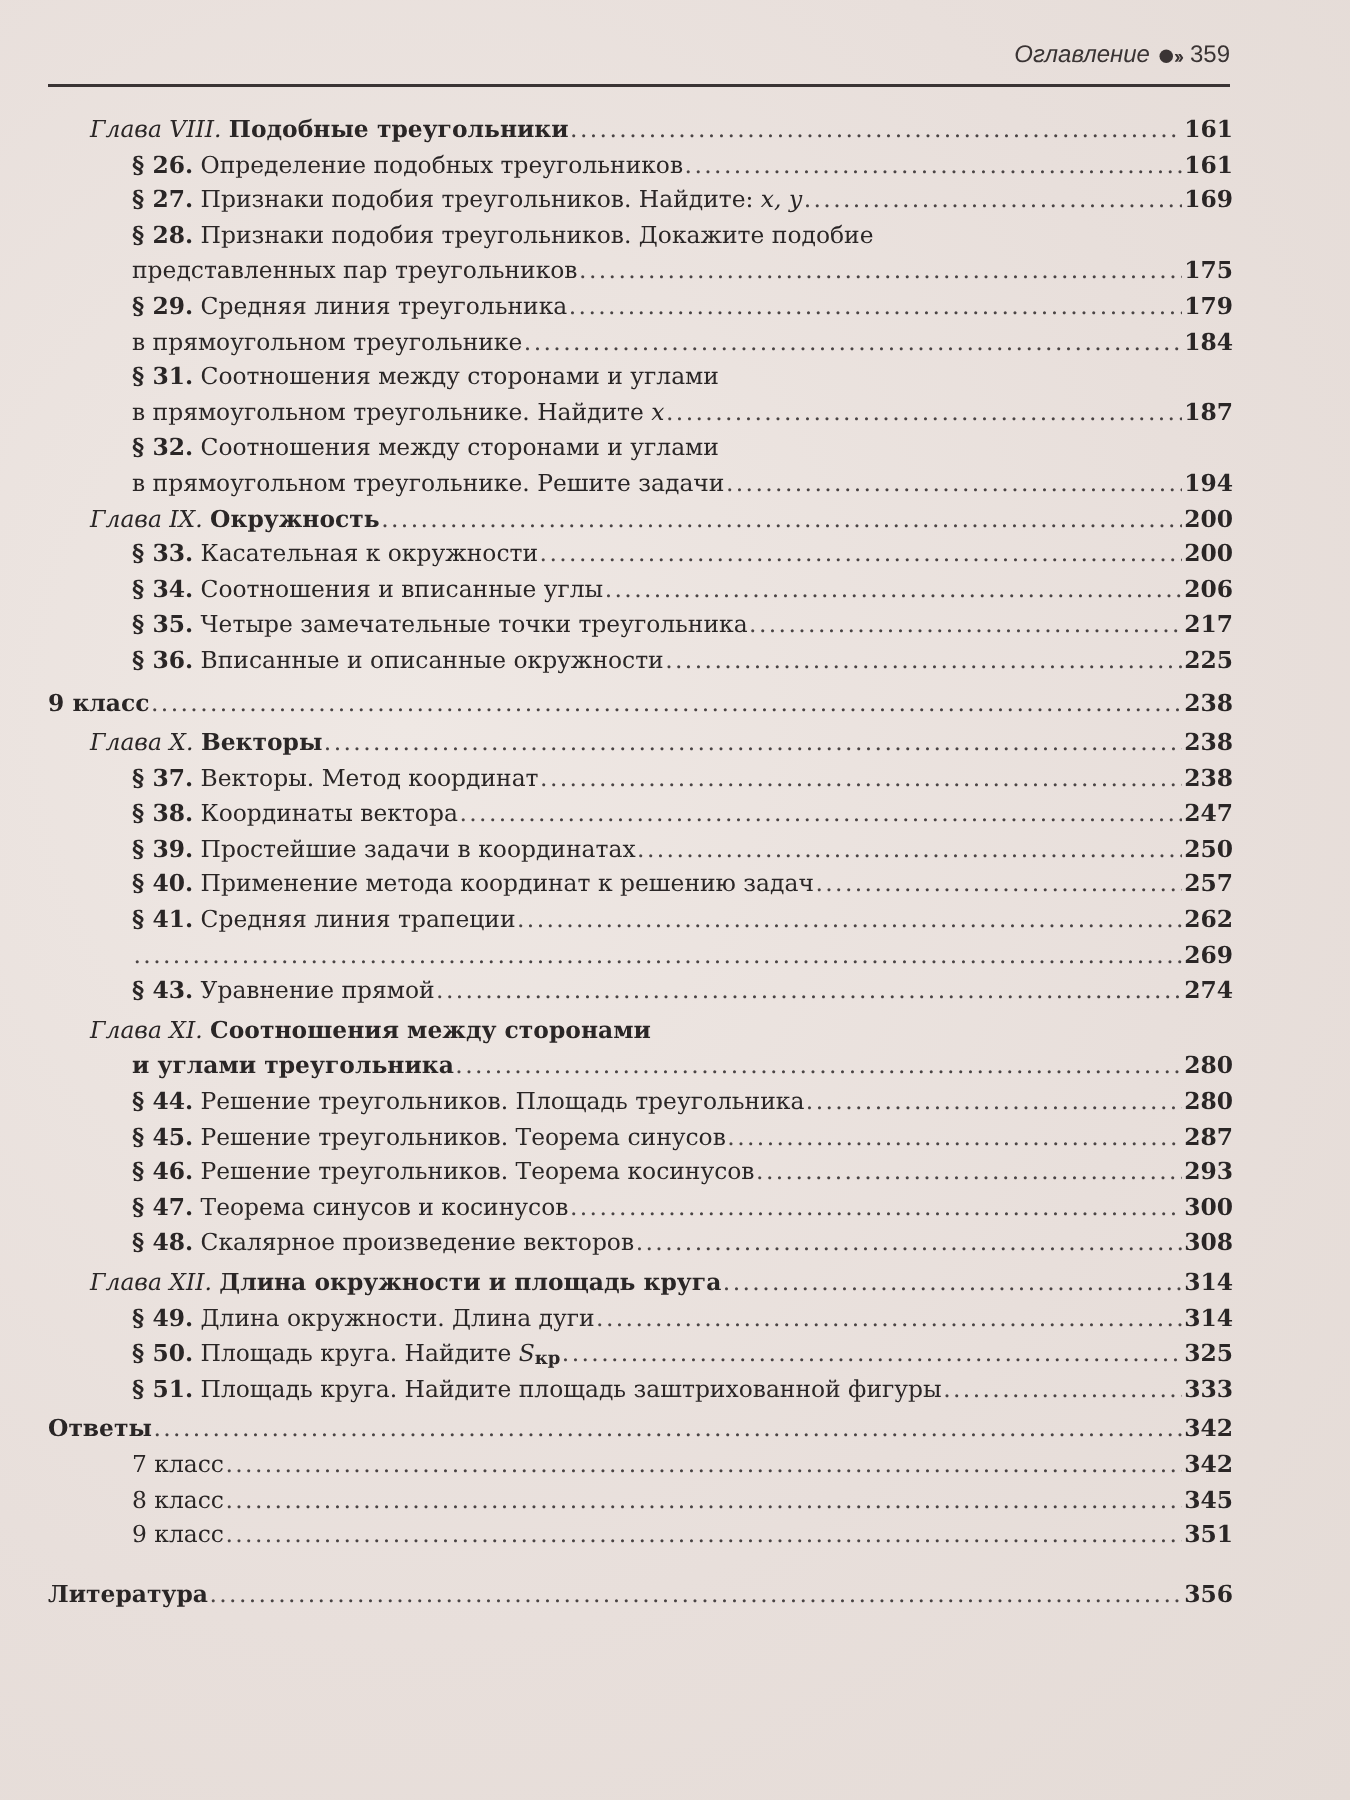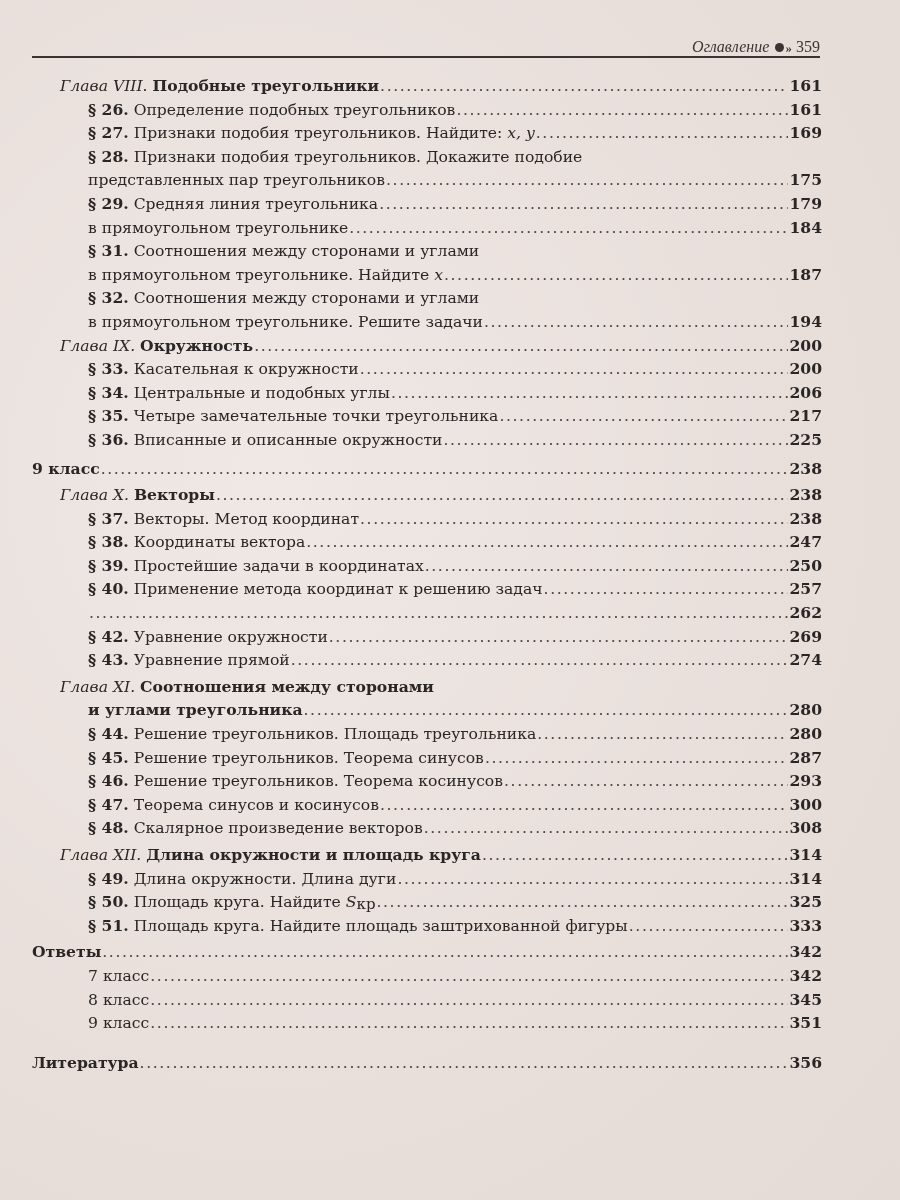--- a/index.html
+++ b/index.html
@@ -9,22 +9,22 @@
     background-image: radial-gradient(ellipse at 30% 40%, #efe8e4 0%, #e8dfdb 60%, #e4dbd6 100%);
     font-family: "DejaVu Serif", "Liberation Serif", serif;
     color: #2a2626;
     position: relative;
   }
   .header {
     position: absolute; left: 32px; top: 28px; width: 788px; height: 28px;
     border-bottom: 2px solid #3a3434;
   }
   .header-right {
-    position: absolute; right: 0; top: 10px;
-    font-family: Liberation Serif, serif;
+    position: absolute; right: 0; top: 0;
+    font-family: Liberation Sans, sans-serif;
     font-size: 17px; color: #3a3434;
     display: flex; align-items: center; gap: 6px; justify-content: flex-end;
   }
   .header-title { font-style: italic; font-size: 16px; }
   .header-dots { display: inline-flex; align-items: center; gap: 1px; }
   .header-dots .d1 { width: 9px; height: 9px; border-radius: 50%; background: #3a3434; display: inline-block; }
   .header-dots .d2 { font-size: 13px; font-weight: bold; letter-spacing: -2px; line-height: 1; }
   .header-page { font-size: 16px; }
 
   .toc { position: absolute; left: 32px; top: 74px; width: 790px; }
@@ -42,21 +42,21 @@
   .row .pg { flex: 0 0 auto; font-weight: bold; }
   .row.cont { height: 23.6px; }
   .lvl0 { padding-left: 0; }
   .lvl1 { padding-left: 28px; }
   .lvl2 { padding-left: 56px; }
   .chap .glava { font-style: italic; font-weight: normal; }
   .chap .ctitle { font-weight: bold; }
   .bold { font-weight: bold; }
   .sec-num { font-weight: bold; }
   .it { font-style: italic; font-family: "DejaVu Serif", serif; }
-  sub { font-size: 15px; vertical-align: -2px; }
+  sub { font-size: 12px; vertical-align: -2px; font-weight: bold; }
 </style>
 </head>
 <body>
 
 <div class="header">
   <div class="header-right">
     <span class="header-title">Оглавление</span>
     <span class="header-dots">
         <span class="d1"></span>
         <span class="d2">››</span>
@@ -121,21 +121,21 @@
     <span class="txt"><span class="glava">Глава IX.</span> <span class="ctitle">Окружность</span></span>
     <span class="leader"></span>
     <span class="pg">200</span>
   </div>
   <div class="row lvl2">
     <span class="txt"><span class="sec-num">§ 33.</span> <span>Касательная к окружности</span></span>
     <span class="leader"></span>
     <span class="pg">200</span>
   </div>
   <div class="row lvl2">
-    <span class="txt"><span class="sec-num">§ 34.</span> <span>Центральные и подобных углы</span></span>
+    <span class="txt"><span class="sec-num">§ 34.</span> <span>Соотношения и вписанные углы</span></span>
     <span class="leader"></span>
     <span class="pg">206</span>
   </div>
   <div class="row lvl2">
     <span class="txt"><span class="sec-num">§ 35.</span> <span>Четыре замечательные точки треугольника</span></span>
     <span class="leader"></span>
     <span class="pg">217</span>
   </div>
   <div class="row lvl2">
     <span class="txt"><span class="sec-num">§ 36.</span> <span>Вписанные и описанные окружности</span></span>
@@ -168,25 +168,25 @@
     <span class="txt"><span class="sec-num">§ 39.</span> <span>Простейшие задачи в координатах</span></span>
     <span class="leader"></span>
     <span class="pg">250</span>
   </div>
   <div class="row lvl2">
     <span class="txt"><span class="sec-num">§ 40.</span> <span>Применение метода координат к решению задач</span></span>
     <span class="leader"></span>
     <span class="pg">257</span>
   </div>
   <div class="row lvl2">
+    <span class="txt"><span class="sec-num">§ 41.</span> <span>Средняя линия трапеции</span></span>
     <span class="leader"></span>
     <span class="pg">262</span>
   </div>
   <div class="row lvl2">
-    <span class="txt"><span class="sec-num">§ 42.</span> <span>Уравнение окружности</span></span>
     <span class="leader"></span>
     <span class="pg">269</span>
   </div>
   <div class="row lvl2">
     <span class="txt"><span class="sec-num">§ 43.</span> <span>Уравнение прямой</span></span>
     <span class="leader"></span>
     <span class="pg">274</span>
   </div>
 
   <div class="row chap lvl1 cont" style="margin-top:3px">

